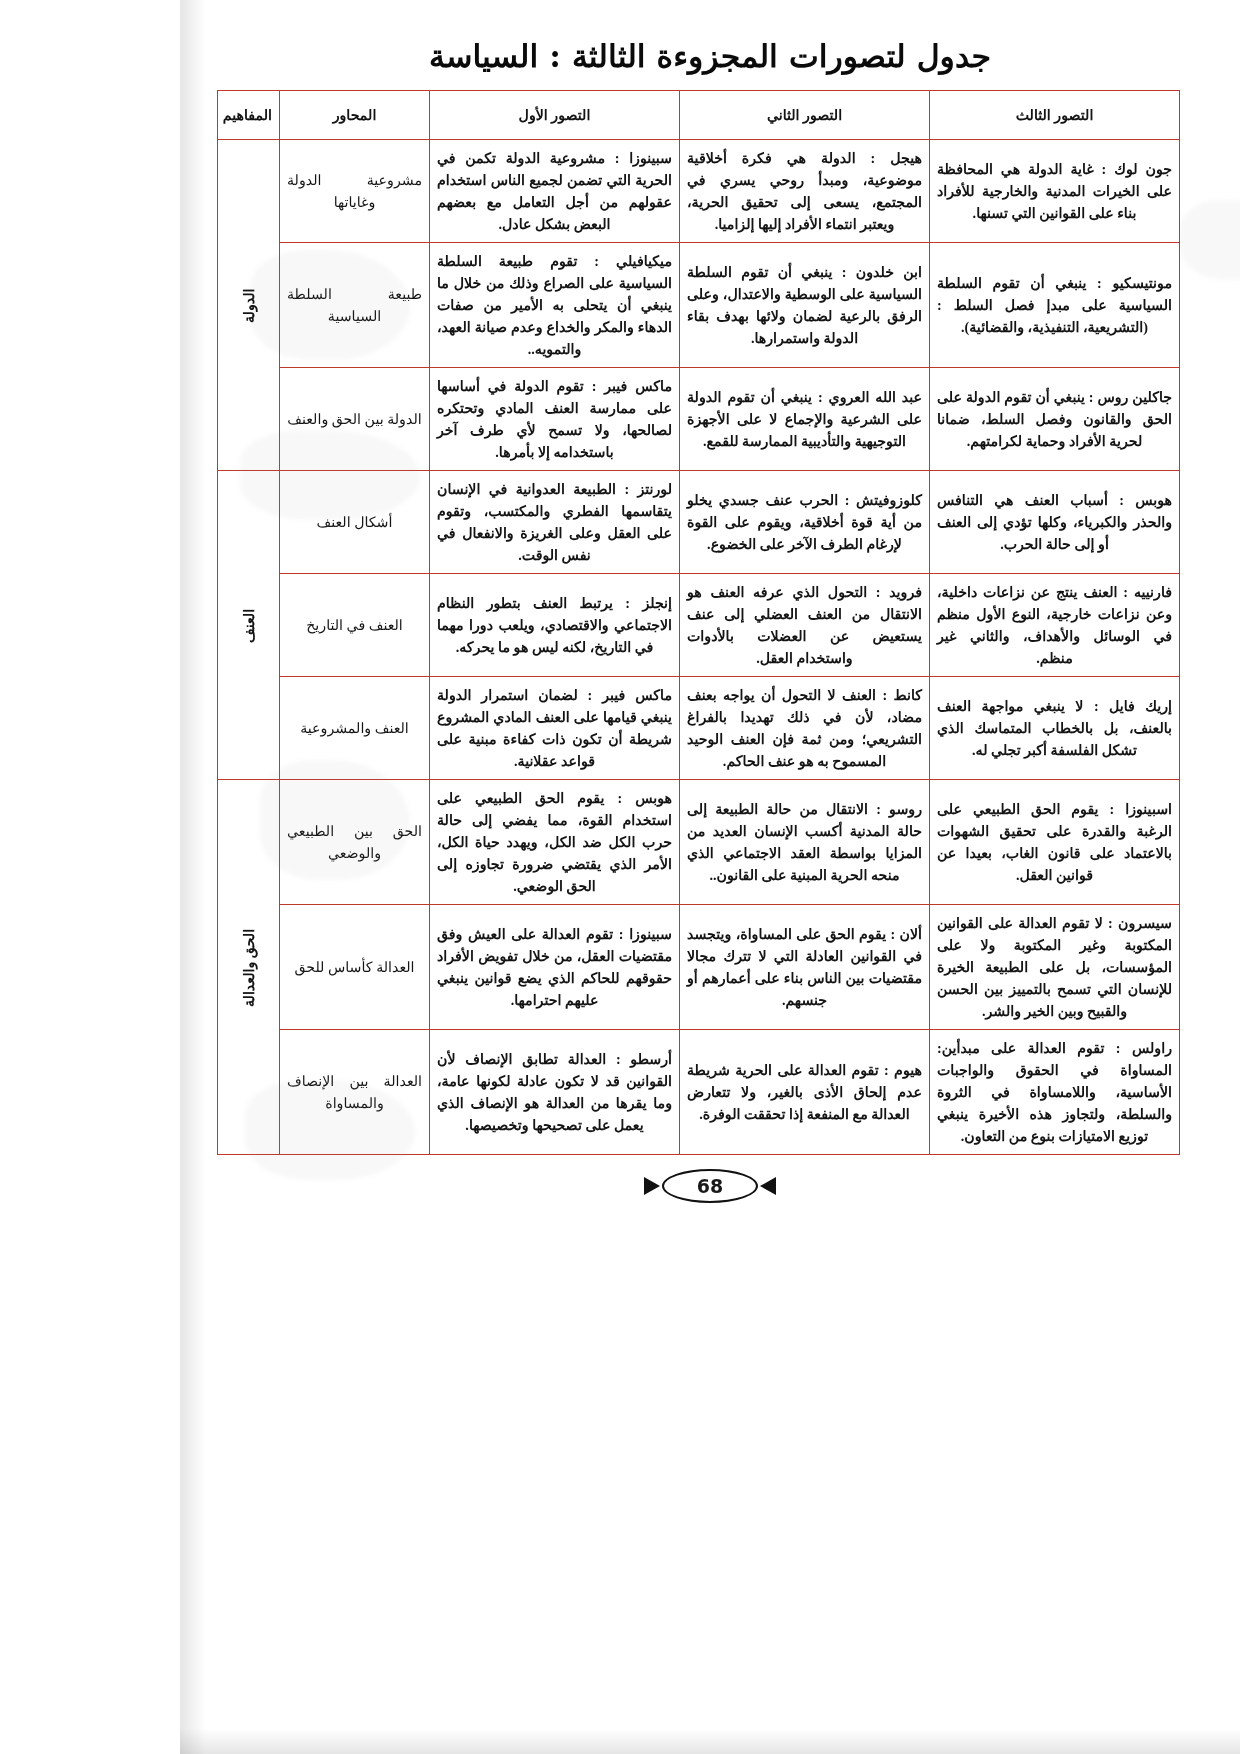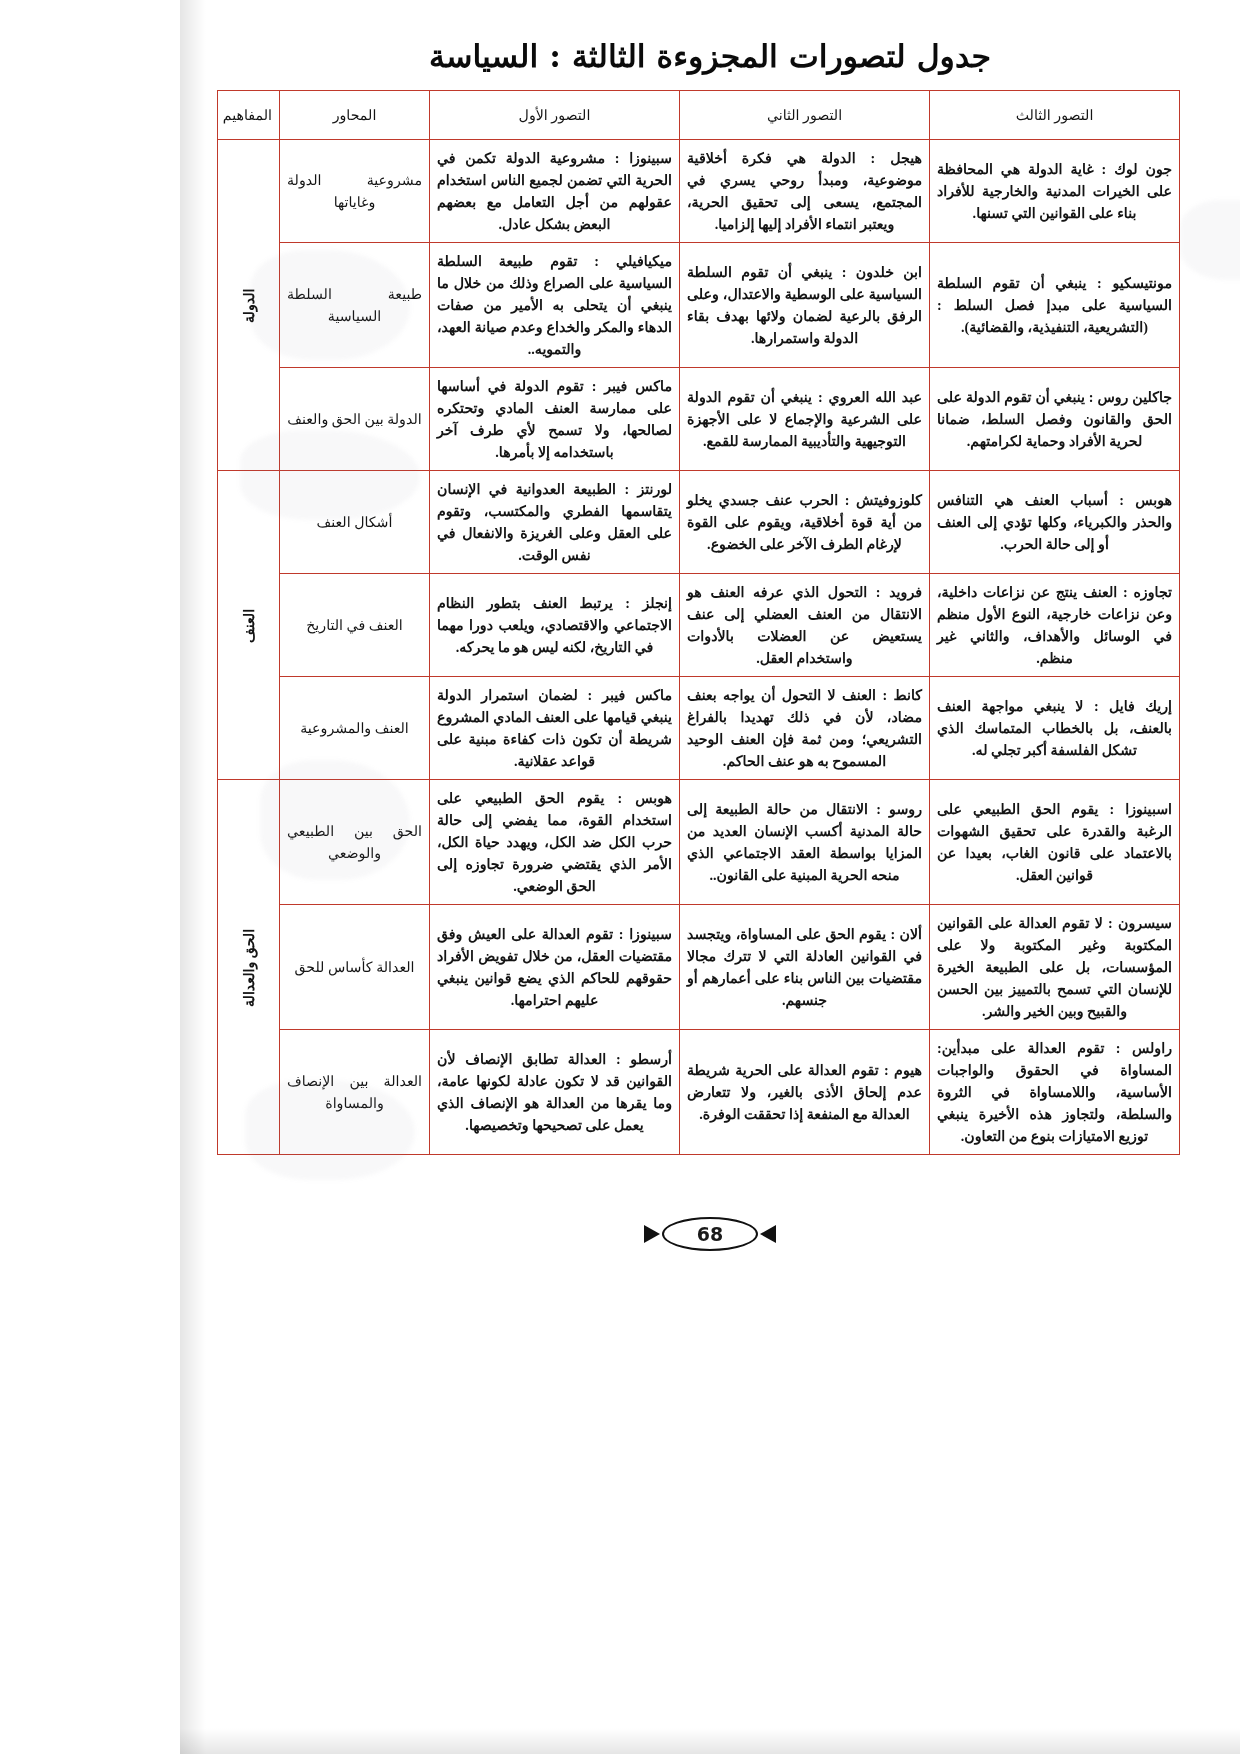--- a/index.html
+++ b/index.html
@@ -51,21 +51,21 @@
     vertical-align: middle;
     padding: 7px 7px;
     font-size: 14.2px;
     line-height: 1.55;
     text-align: justify;
     text-align-last: center;
     color: #141414;
   }
   
   thead th {
-    font-weight: normal;
+    font-weight: bold;
     font-size: 18px;
     text-align: center;
     text-align-last: center;
     padding: 8px 4px;
     height: 34px;
     color: #0c0c0c;
   }
   .col-mafahim { width: 62px; }
   .col-mahawir { width: 150px; }
   .col-t1 { width: 250px; }
@@ -110,21 +110,20 @@
     justify-content: center;
     min-width: 64px;
     height: 30px;
     border: 2px solid #111;
     border-radius: 50%;
     font-weight: bold;
     font-size: 19px;
     font-family: "DejaVu Sans", sans-serif;
     padding: 0 14px;
     background: #fff;
-    margin-top: 48px;
   }
   .pagenum::before, .pagenum::after {
     content: "";
     position: absolute;
     top: 50%;
     width: 0; height: 0;
     border-top: 9px solid transparent;
     border-bottom: 9px solid transparent;
     transform: translateY(-50%);
   }
@@ -201,21 +200,21 @@
       </tr>
 
       <tr>
         <td class="cell">هوبس : أسباب العنف هي التنافس والحذر والكبرياء، وكلها تؤدي إلى العنف أو إلى حالة الحرب.</td>
         <td class="cell">كلوزوفيتش : الحرب عنف جسدي يخلو من أية قوة أخلاقية، ويقوم على القوة لإرغام الطرف الآخر على الخضوع.</td>
         <td class="cell">لورنتز : الطبيعة العدوانية في الإنسان يتقاسمها الفطري والمكتسب، وتقوم على العقل وعلى الغريزة والانفعال في نفس الوقت.</td>
         <td class="axis">أشكال العنف</td>
         <td class="concept" rowspan="3">العنف</td>
       </tr>
       <tr>
-        <td class="cell">تجاوزه : العنف ينتج عن نزاعات داخلية، وعن نزاعات خارجية، النوع الأول منظم في الوسائل والأهداف، والثاني غير منظم.</td>
+        <td class="cell">فارنييه : العنف ينتج عن نزاعات داخلية، وعن نزاعات خارجية، النوع الأول منظم في الوسائل والأهداف، والثاني غير منظم.</td>
         <td class="cell">فرويد : التحول الذي عرفه العنف هو الانتقال من العنف العضلي إلى عنف يستعيض عن العضلات بالأدوات واستخدام العقل.</td>
         <td class="cell">إنجلز : يرتبط العنف بتطور النظام الاجتماعي والاقتصادي، ويلعب دورا مهما في التاريخ، لكنه ليس هو ما يحركه.</td>
         <td class="axis">العنف في التاريخ</td>
       </tr>
       <tr>
         <td class="cell">إريك فايل : لا ينبغي مواجهة العنف بالعنف، بل بالخطاب المتماسك الذي تشكل الفلسفة أكبر تجلي له.</td>
         <td class="cell">كانط : العنف لا التحول أن يواجه بعنف مضاد، لأن في ذلك تهديدا بالفراغ التشريعي؛ ومن ثمة فإن العنف الوحيد المسموح به هو عنف الحاكم.</td>
         <td class="cell">ماكس فيبر : لضمان استمرار الدولة ينبغي قيامها على العنف المادي المشروع شريطة أن تكون ذات كفاءة مبنية على قواعد عقلانية.</td>
         <td class="axis">العنف والمشروعية</td>
       </tr>

